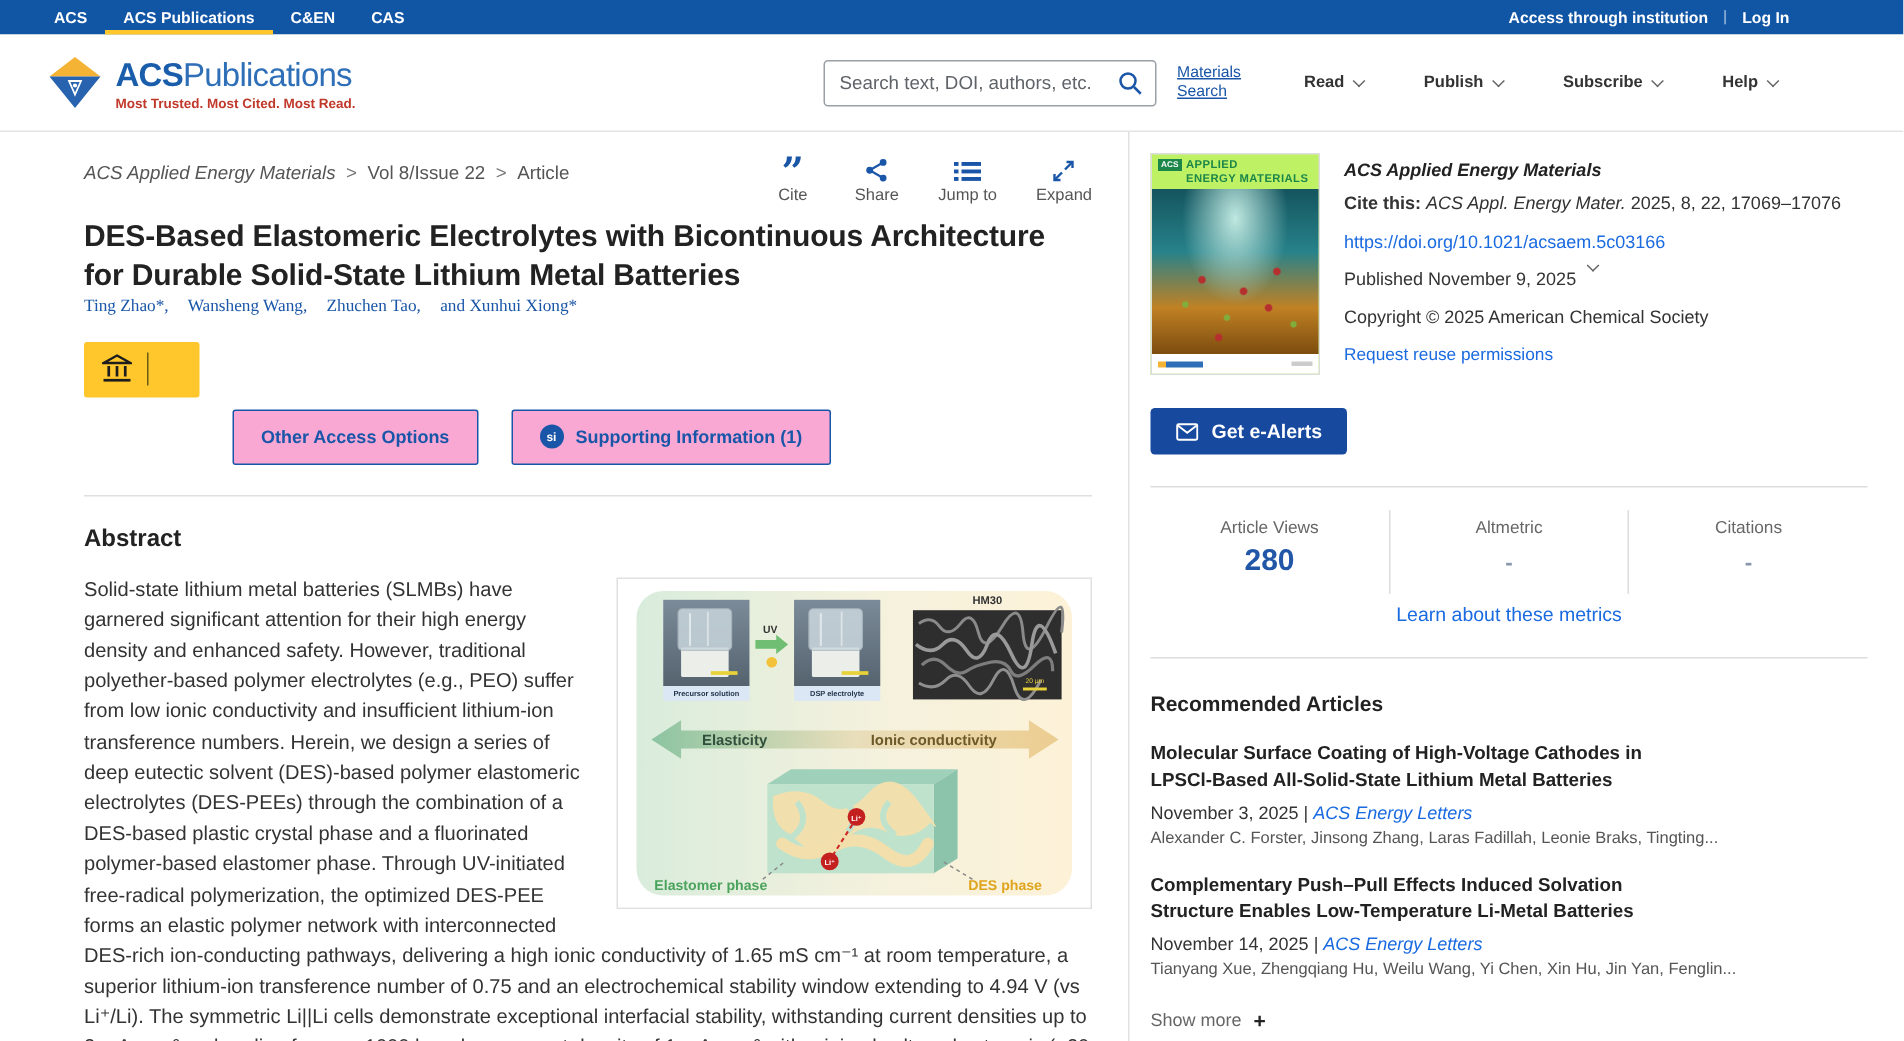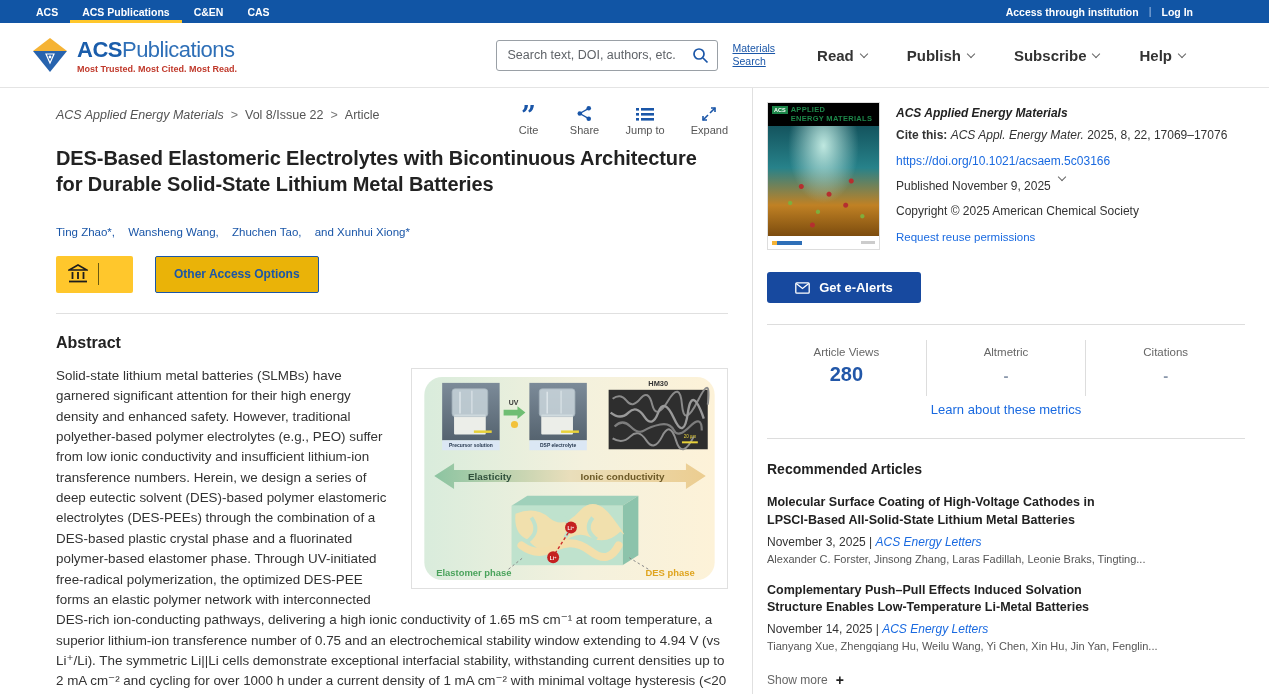--- a/index.html
+++ b/index.html
@@ -26,21 +26,21 @@
   .logo-tag { color:#c0392b; font-size:9px; font-weight:bold; margin-top:1px; }
   .search-wrap { margin-left:auto; display:flex; align-items:center; gap:14px; }
   .search-box { width:222px; height:31px; border:1px solid #9aa0a6; border-radius:3px;
     display:flex; align-items:center; padding:0 8px 0 10px; }
   .search-box input { border:none; outline:none; flex:1; font-size:12.5px; color:#333;
     font-family:inherit; }
   .search-box input::placeholder { color:#5f6368; }
   .adv-search { color:#1a56a8; font-size:10.5px; text-decoration:underline;
     line-height:1.25; cursor:pointer; }
   .menu-row { display:flex; align-items:center; gap:40px; margin-left:28px; }
-  .menu-item { font-size:15px; color:#333; font-weight:bold; display:flex;
+  .menu-item { font-size:11px; color:#333; font-weight:bold; display:flex;
     align-items:center; gap:7px; cursor:pointer; }
   .chev { display:inline-block; width:6px; height:6px; border-right:1.6px solid #666;
     border-bottom:1.6px solid #666; transform:rotate(45deg); margin-top:-3px; }
 
   
   .page { display:flex; height:606px; }
   .main { width:752px; padding:16px 24px 0 56px; }
   .sidebar { flex:1; border-left:1px solid #e0e0e0; padding:14px 24px 0 14px; }
 
   
@@ -57,47 +57,47 @@
   .quote-glyph { font-size:26px; font-weight:bold; color:#1a56a8; line-height:14px;
     font-family:"DejaVu Serif",serif; }
 
   
   .art-meta { margin-top:22px; font-size:11.5px; }
   .art-meta .type { font-weight:bold; color:#222; letter-spacing:0.3px; }
   .art-meta .bar { color:#bbb; margin:0 7px; }
   .art-meta .date { color:#666; }
   h1.title { font-size:20px; color:#222; line-height:1.32; margin-top:9px;
     letter-spacing:-0.1px; max-width:720px; }
-  .authors { margin-top:28px; font-size:11.5px; color:#1a56a8; }
+  .authors { margin-top:0; font-size:11.5px; color:#1a56a8;font-family:Liberation Serif, serif; }
   .authors span { margin-right:10px; cursor:pointer; }
 
   
   .btn-row { display:flex; gap:22px; margin-top:18px; }
   .btn-inst { background:#ffc72c; border:none; height:37px; display:flex;
     align-items:center; padding:0 20px 0 12px; cursor:pointer; border-radius:2px; }
   .btn-inst .divider { width:1px; height:22px; background:#6b5a10; margin:0 14px 0 10px; }
   .btn-inst .txt { font-size:12px; font-weight:bold; color:#1d1d1d; }
-  .btn-outline { background:#eab308; border:1px solid #1a56a8; border-radius:2px;
+  .btn-outline { background:#f9a8d4; border:1px solid #1a56a8; border-radius:2px;
     height:37px; display:flex; align-items:center; gap:8px; padding:0 18px;
-    font-size:12px; font-weight:bold; color:#1a56a8; cursor:pointer; }
+    font-size:12px; font-weight:bold; color:#1a56a8; cursor:pointer;margin-top:45px; }
   .si-circle { width:16px; height:16px; border-radius:50%; background:#1a56a8;
     color:#fff; font-size:8px; font-weight:bold; display:flex; align-items:center;
     justify-content:center; }
   .main-divider { border:none; border-top:1px solid #e0e0e0; margin:20px 0 0; }
 
   
   .abs-head { font-size:16px; color:#222; margin-top:20px; }
   .abs-body { margin-top:14px; font-size:13.4px; color:#333; line-height:1.52;
     text-align:left; }
   .abs-fig { float:right; width:317px; height:221px; border:1px solid #e0e0e0;
     margin:2px 0 10px 16px; background:#fff; }
 
   
   .journal-box { display:flex; gap:16px; }
-  .cover { width:113px; height:148px; border:1px solid #ddd; background:#000000;
+  .cover { width:113px; height:148px; border:1px solid #ddd; background:#bef264;
     display:flex; flex-direction:column; cursor:pointer; flex-shrink:0; }
   .cover-head { padding:3px 4px; display:flex; gap:3px; align-items:flex-start; }
   .acs-chip { background:#1d8649; color:#fff; font-size:5.5px; font-weight:bold;
     padding:1px 2px; }
   .cover-brand { color:#1d8649; font-weight:bold; font-size:7.5px; line-height:1.15;
     letter-spacing:0.3px; }
   .cover-art { flex:1; background:
     radial-gradient(circle at 30% 55%, #b52f2f 2px, transparent 3px),
     radial-gradient(circle at 55% 62%, #b52f2f 2px, transparent 3px),
     radial-gradient(circle at 75% 50%, #b52f2f 2px, transparent 3px),
@@ -116,21 +116,21 @@
   .journal-info { font-size:12px; color:#333; line-height:1.5; padding-top:2px; }
   .jname { font-weight:bold; font-style:italic; color:#222; }
   .cite-line { margin-top:4px; }
   .cite-strong { font-weight:bold; }
   .cite-ital { font-style:italic; }
   .doi { color:#1a6ae0; margin-top:8px; cursor:pointer; }
   .pub-line { margin-top:7px; display:flex; align-items:flex-start; gap:8px; cursor:pointer;}
   .copy-line { margin-top:7px; }
   .reuse { color:#1a6ae0; font-size:11.5px; margin-top:9px; cursor:pointer; }
   .alert-btn { margin-top:22px; background:#17499f; color:#fff; border:none;
-    border-radius:3px; height:31px; width:154px; font-size:13px; font-weight:bold;
+    border-radius:3px; height:31px; width:131px; font-size:13px; font-weight:bold;
     display:flex; align-items:center; justify-content:center; gap:9px; cursor:pointer;
     font-family:inherit; }
   .side-divider { border:none; border-top:1px solid #ddd; margin:21px 0 0; }
   .metrics { display:flex; margin-top:15px; }
   .metric { flex:1; text-align:center; padding:6px 0 10px; }
   .metric + .metric { border-left:1px solid #ddd; }
   .metric .mlabel { font-size:11.5px; color:#666; }
   .metric .mvalue { font-size:20px; font-weight:bold; color:#2257a8; margin-top:5px; }
   .metric .mdash { font-size:15px; font-weight:bold; color:#8a97ab; margin-top:9px; }
   .learn-link { text-align:center; color:#1a6ae0; font-size:13px; margin-top:6px;
@@ -277,20 +277,24 @@
           <line x1="4.5" y1="8" x2="4.5" y2="15" stroke="#1d1d1d" stroke-width="1.8"></line>
           <line x1="10" y1="8" x2="10" y2="15" stroke="#1d1d1d" stroke-width="1.8"></line>
           <line x1="15.5" y1="8" x2="15.5" y2="15" stroke="#1d1d1d" stroke-width="1.8"></line>
           <line x1="1" y1="17.5" x2="19" y2="17.5" stroke="#1d1d1d" stroke-width="1.8"></line>
         </svg>
         <span class="divider"></span>
       </button>
       <button class="btn-outline">
         <span>Other Access Options</span>
       </button>
+      <button class="btn-outline">
+        <span class="si-circle">si</span>
+        <span>Supporting Information (1)</span>
+      </button>
     </div>
 
     <hr class="main-divider">
 
     <h2 class="abs-head">Abstract</h2>
 
     <div class="abs-body">
       
       <svg class="abs-fig" viewBox="0 0 317 221">
         <defs>

